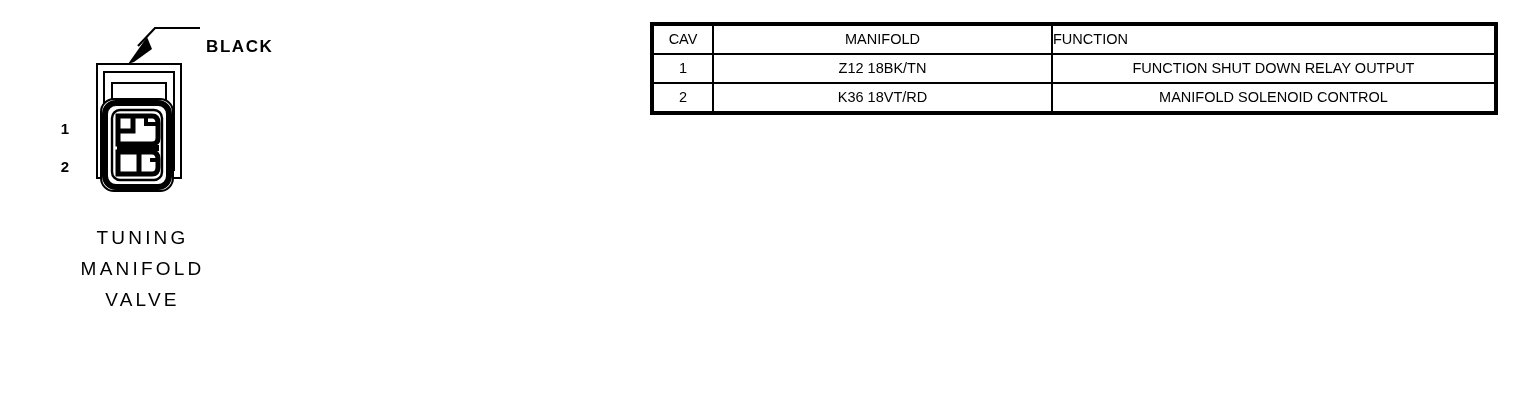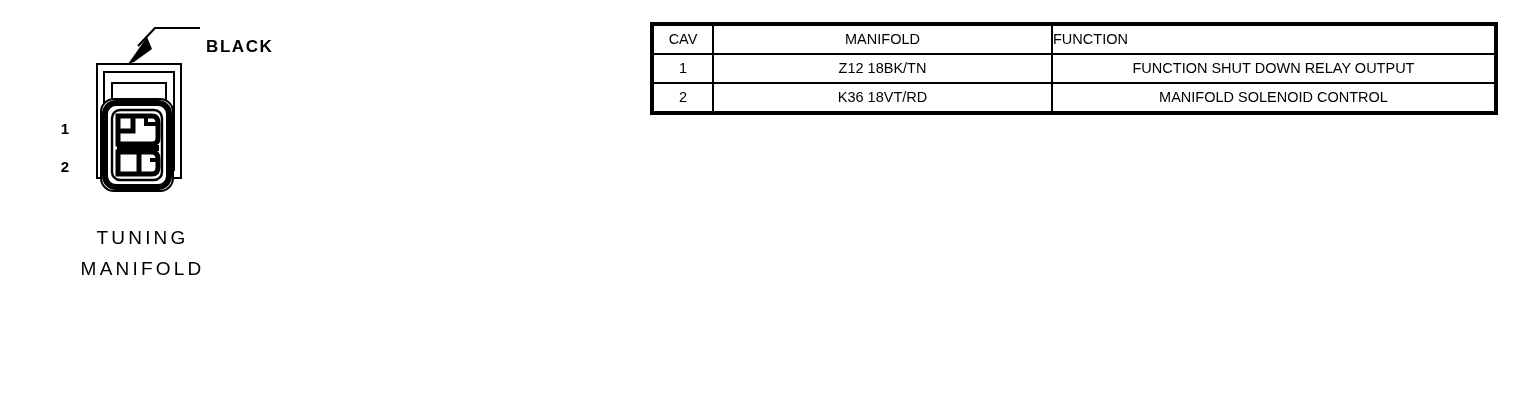--- a/index.html
+++ b/index.html
@@ -144,20 +144,21 @@
   </svg>
 
   <div class="black-label">BLACK</div>
 
   <div class="pin-number" id="pin-number-1">1</div>
   <div class="pin-number" id="pin-number-2">2</div>
 
   <div id="connector-caption">
     <div>TUNING</div>
     <div>MANIFOLD</div>
+    <div>VALVE</div>
   </div>
 </div>
 
 <div id="table-block">
 
 
   <table id="cav-table">
     <tbody>
       <tr>
         <td class="col-cav">CAV</td>

